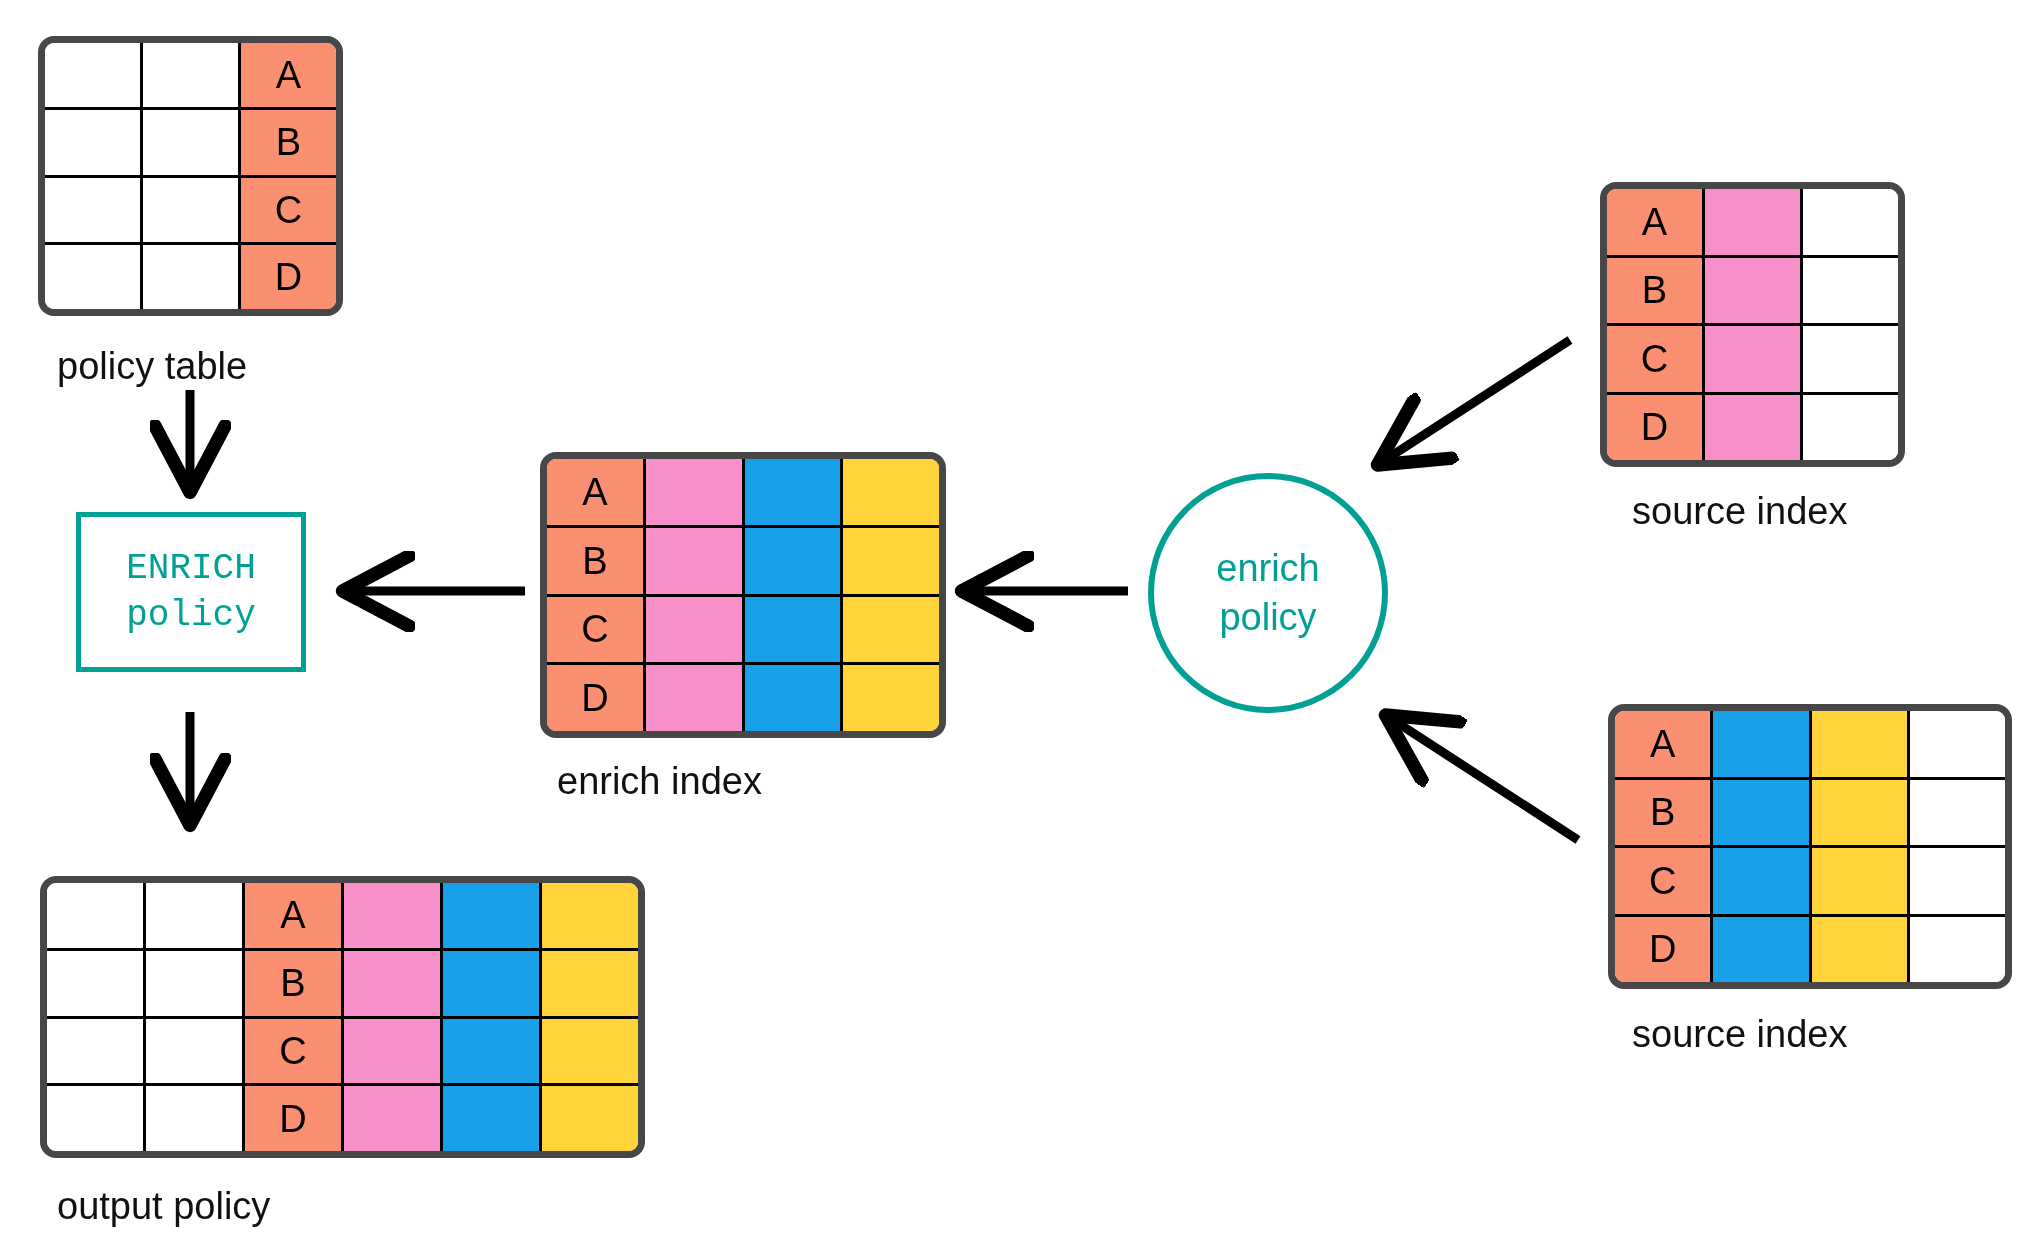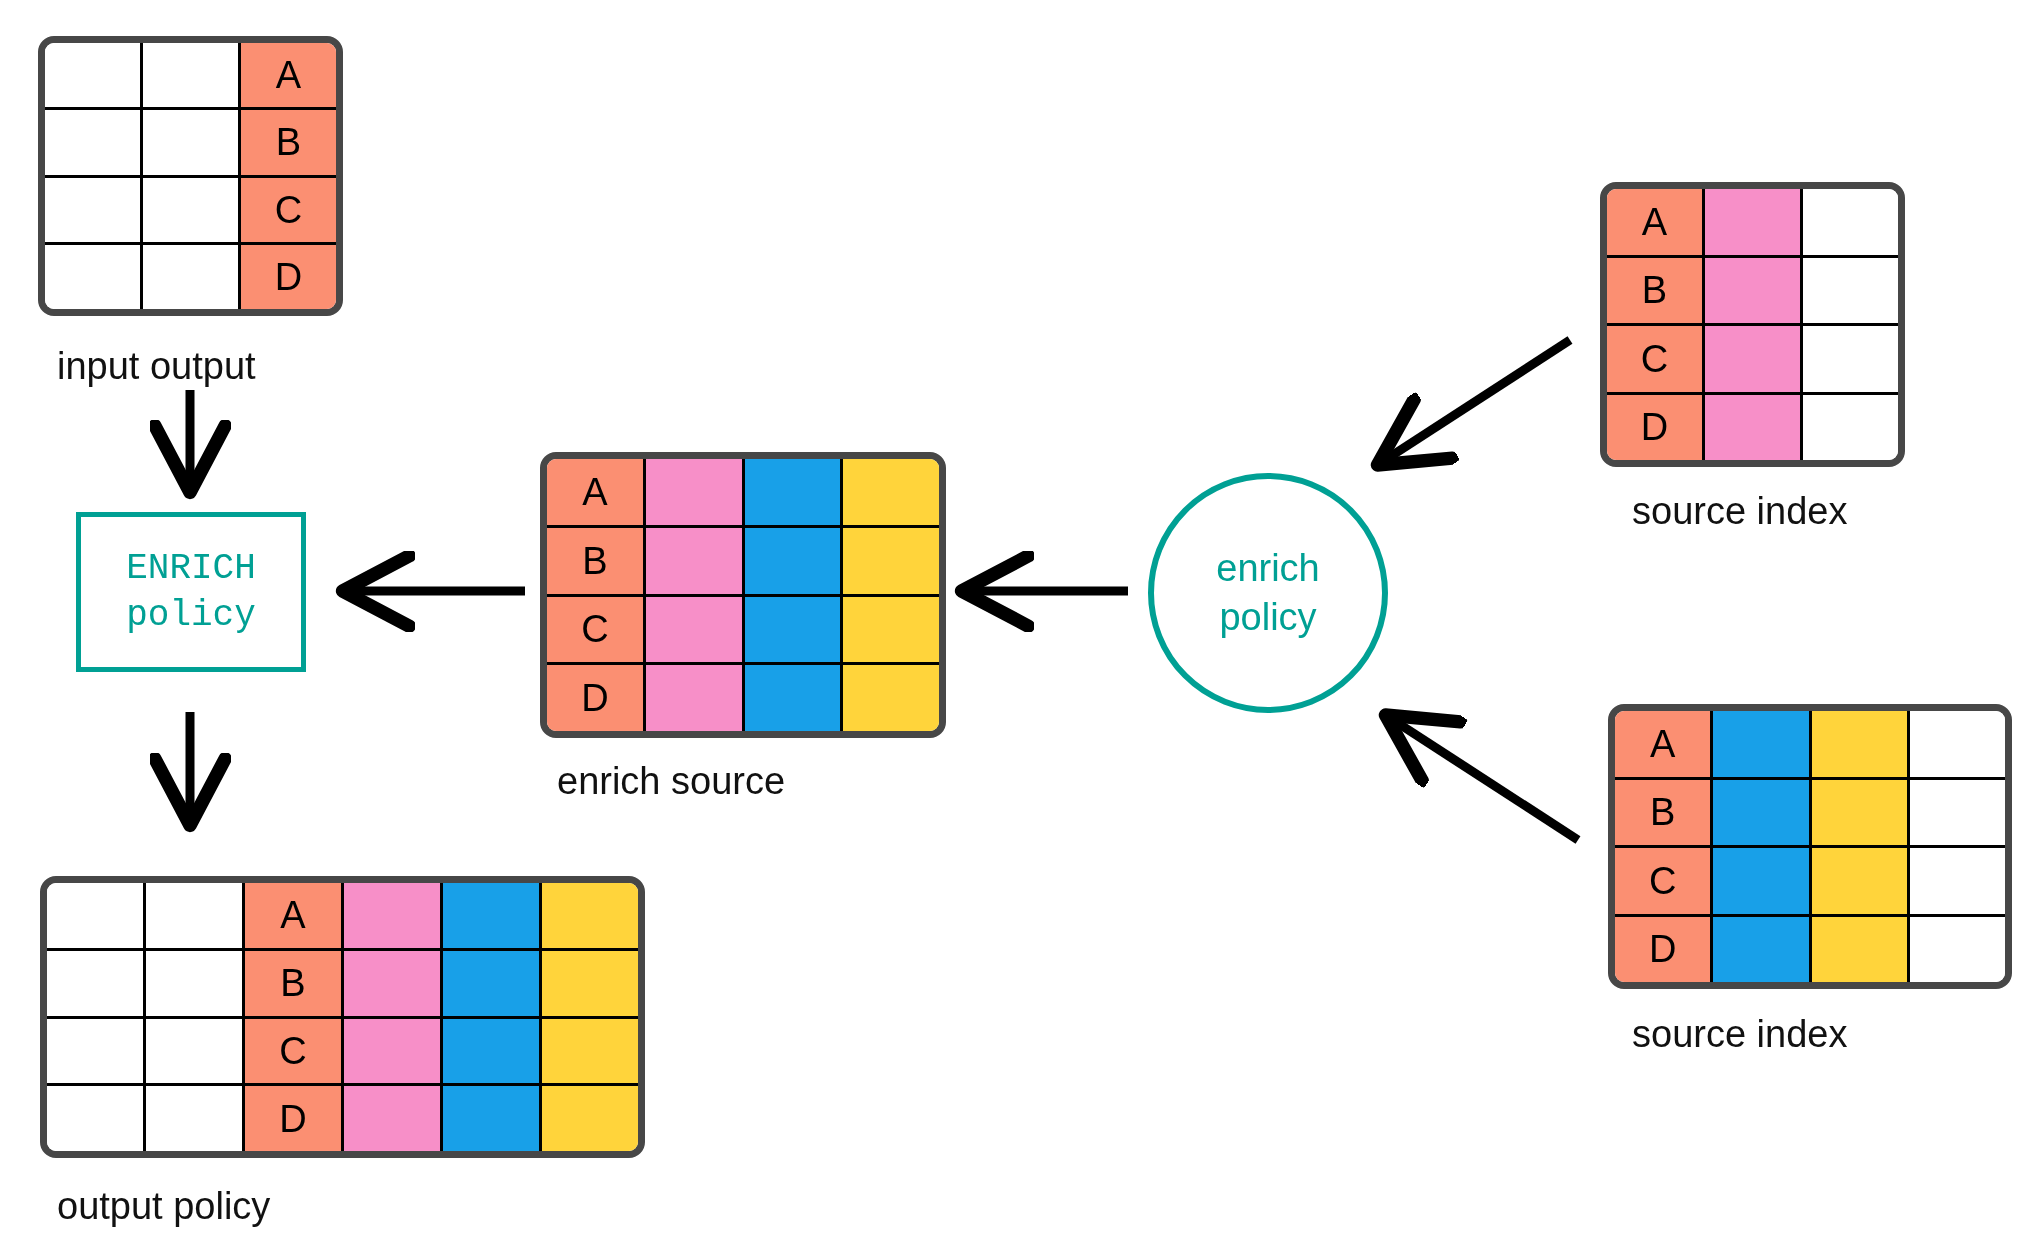--- a/index.html
+++ b/index.html
@@ -161,21 +161,21 @@
       <div class="cell" style="background:#FFFFFF;"></div>
       <div class="cell" style="background:#FFFFFF;"></div>
       <div class="cell" style="background:#FB8F72;">C</div>
     </div>
     <div class="tbl-row">
       <div class="cell" style="background:#FFFFFF;"></div>
       <div class="cell" style="background:#FFFFFF;"></div>
       <div class="cell" style="background:#FB8F72;">D</div>
     </div>
   </div>
-  <div class="caption" style="left:57px; top:345px;">input output</div>
+  <div class="caption" style="left:57px; top:345px;">policy table</div>
 
   <div class="cmd-box" style="left:76px; top:512px; width:230px; height:160px;">
     <div class="cmd-line">ENRICH</div>
     <div class="cmd-line">policy</div>
   </div>
 
   <div class="tbl" style="left:40px; top:876px; width:605px; height:282px;">
     <div class="tbl-row">
       <div class="cell" style="background:#FFFFFF;"></div>
       <div class="cell" style="background:#FFFFFF;"></div>
@@ -230,21 +230,21 @@
       <div class="cell" style="background:#18A0E8;"></div>
       <div class="cell" style="background:#FFD43B;"></div>
     </div>
     <div class="tbl-row">
       <div class="cell" style="background:#FB8F72;">D</div>
       <div class="cell" style="background:#F78FC8;"></div>
       <div class="cell" style="background:#18A0E8;"></div>
       <div class="cell" style="background:#FFD43B;"></div>
     </div>
   </div>
-  <div class="caption" style="left:557px; top:760px;">enrich source</div>
+  <div class="caption" style="left:557px; top:760px;">enrich index</div>
 
   <div class="policy-circle" style="left:1148px; top:473px; width:240px; height:240px;">
     <div class="policy-line">enrich</div>
     <div class="policy-line">policy</div>
   </div>
 
   <div class="tbl" style="left:1600px; top:182px; width:305px; height:285px;">
     <div class="tbl-row">
       <div class="cell" style="background:#FB8F72;">A</div>
       <div class="cell" style="background:#F78FC8;"></div>

